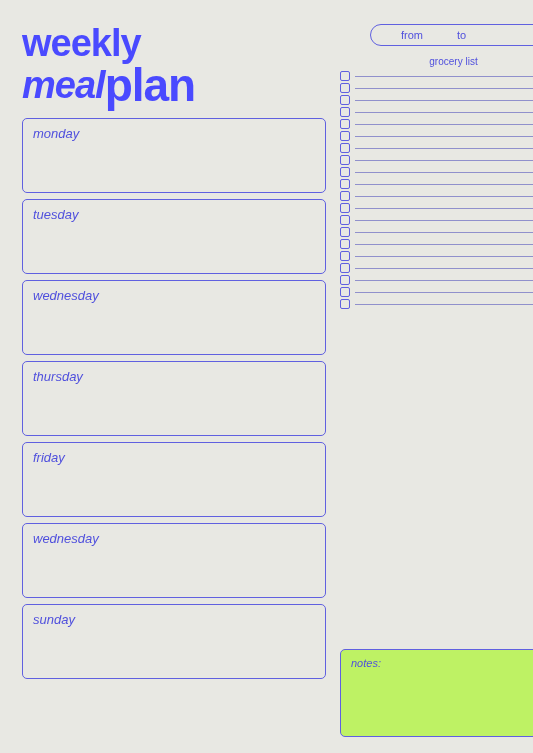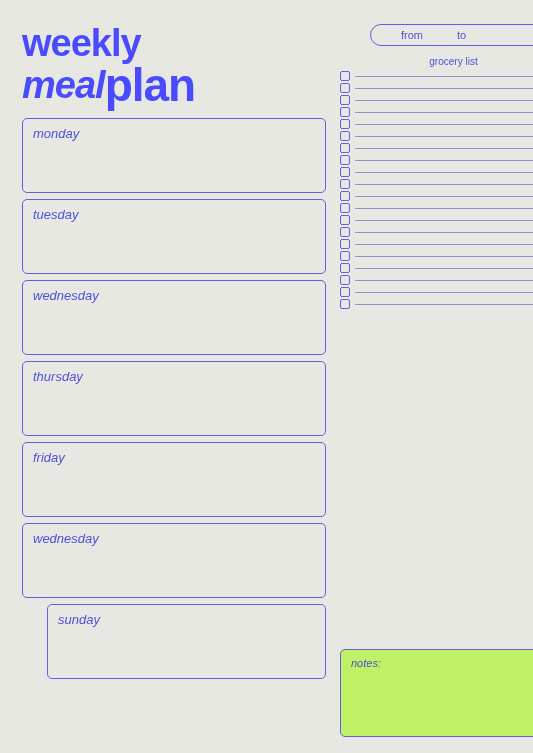--- a/index.html
+++ b/index.html
@@ -173,21 +173,21 @@
     </div>
     <div class="day-box">
       <div class="day-label">thursday</div>
     </div>
     <div class="day-box">
       <div class="day-label">friday</div>
     </div>
     <div class="day-box">
       <div class="day-label">wednesday</div>
     </div>
-    <div class="day-box" style="margin-bottom:0;margin-left:25px;">
+    <div class="day-box" style="margin-bottom:0;">
       <div class="day-label">sunday</div>
     </div>
   </div>
 
   <div class="right-col">
     <div class="from-to-row">
       <div style="width:30px;"></div>
       <div class="from-to-box">
         <span class="from-label">from</span>
         <span class="to-label">to</span>

